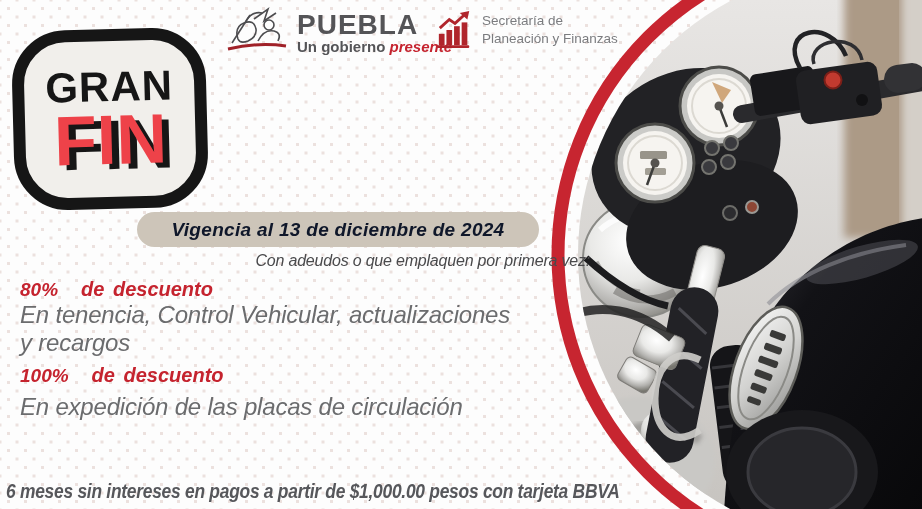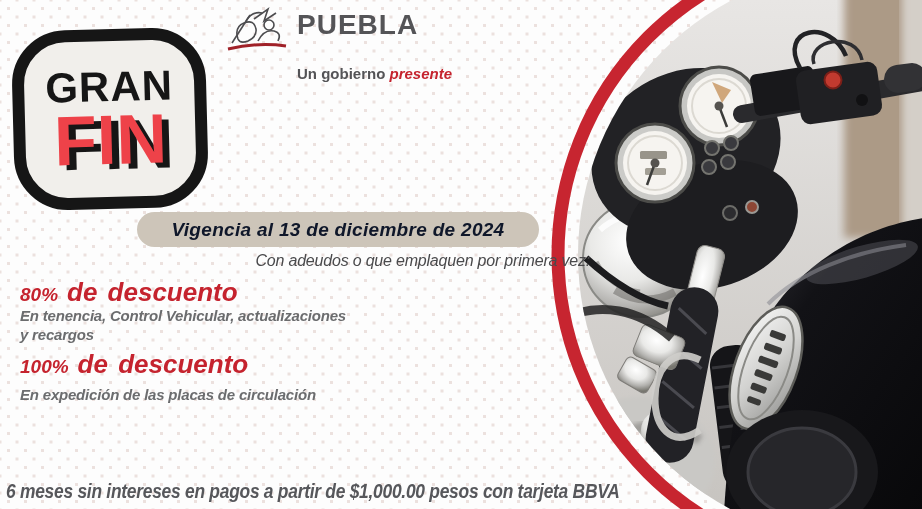--- a/index.html
+++ b/index.html
@@ -22,21 +22,21 @@
     display:flex;flex-direction:column;align-items:center;justify-content:center;
     transform:rotate(-1.5deg);
   }
   .granfin-top{font-size:42px;font-weight:800;letter-spacing:1px;color:var(--ink,#161616);line-height:1;}
   .granfin-bottom{font-size:70px;font-weight:800;color:var(--red-bright,#ee4249);line-height:.92;
     text-shadow:7px 5px 0 var(--ink,#161616);}
 
   
   .puebla{position:absolute;left:224px;top:5px;display:flex;align-items:flex-start;gap:3px;}
   .puebla-icon{width:70px;height:50px;}
-  .puebla-text{display:flex;flex-direction:column;margin-top:6px;gap:27px;}
+  .puebla-text{display:flex;flex-direction:column;margin-top:6px;}
   .puebla-name{font-size:28px;font-weight:800;color:#545457;letter-spacing:1px;line-height:1;}
   .puebla-tagline{font-size:15px;color:#545457;font-weight:700;line-height:1.1;}
   .puebla-tagline .accent{color:var(--red-primary,#c5232e);font-weight:800;font-style:italic;}
 
   
   .secretaria{position:absolute;left:436px;top:11px;display:flex;gap:8px;align-items:center;}
   .secretaria-icon{width:38px;height:38px;}
   .secretaria-text span{display:block;font-size:13.5px;color:#7b7c7f;line-height:1.3;}
 
   
@@ -53,22 +53,22 @@
     color:#0f172a;font-size:19px;font-weight:800;font-style:italic;letter-spacing:.3px;
   }
 
   
   .content{position:absolute;left:20px;top:252px;width:570px;}
   .intro{margin:0 0 9px;font-size:16px;font-weight:400;font-style:italic;
     color:var(--gray-dark,#4a4a4c);letter-spacing:-.2px;text-align:right;}
   .offer{margin-top:8px;}
   .offer-head{margin:0;color:var(--red-primary,#c5232e);font-style:italic;font-weight:800;line-height:1.05;}
   .pct{font-size:19px;}
-  .lbl{font-size:26px;margin-left:9px;word-spacing:3px;}
-  .offer-desc{margin:2px 0 0;font-size:15px;font-weight:700;font-style:italic;
+  .lbl{font-size:20px;margin-left:23px;word-spacing:3px;}
+  .offer-desc{margin:2px 0 0;font-size:24px;font-weight:400;font-style:italic;
     color:var(--gray-body,#6b6c6e);line-height:1.1;letter-spacing:-.2px;}
   .offer-desc:empty{display:none;}
 
   .footnote{
     position:absolute;left:6px;bottom:6px;margin:0;white-space:nowrap;
     font-size:20px;font-weight:800;font-style:italic;color:var(--footnote-gray,#56575b);
     transform:scaleX(.87);transform-origin:left bottom;letter-spacing:-.3px;
   }
 </style>
 </head>
@@ -235,20 +235,37 @@
         <circle cx="45" cy="20" r="5"></circle>
       </g>
       <path d="M4 44 Q34 37 62 41" stroke="#a02128" stroke-width="3" fill="none"></path>
     </svg>
     <div class="puebla-text">
       <span class="puebla-name">PUEBLA</span>
       <span class="puebla-tagline"><span>Un gobierno</span> <span class="accent">presente</span></span>
     </div>
   </div>
 
+  <div class="secretaria">
+    <svg class="secretaria-icon" viewBox="0 0 40 40" aria-hidden="true">
+      <g fill="#b0252c">
+        <rect x="3" y="24" width="6" height="12"></rect>
+        <rect x="11" y="20" width="6" height="16"></rect>
+        <rect x="19" y="16" width="6" height="20"></rect>
+        <rect x="27" y="12" width="6" height="24"></rect>
+        <rect x="1" y="36" width="34" height="3" rx="1"></rect>
+      </g>
+      <path d="M4 18 L14 9 L20 13 L30 4" stroke="#b0252c" stroke-width="3" fill="none"></path>
+      <polygon points="25,2 35,0 33,9" fill="#b0252c"></polygon>
+    </svg>
+    <div class="secretaria-text">
+      <span>Secretaría de</span>
+      <span>Planeación y Finanzas</span>
+    </div>
+  </div>
 
 
   <div class="vigencia">
     <span>Vigencia al 13 de diciembre de 2024</span>
   </div>
 
   <div class="content">
     <p class="intro">Con adeudos o que emplaquen por primera vez:</p>
 
     <div class="offer">

